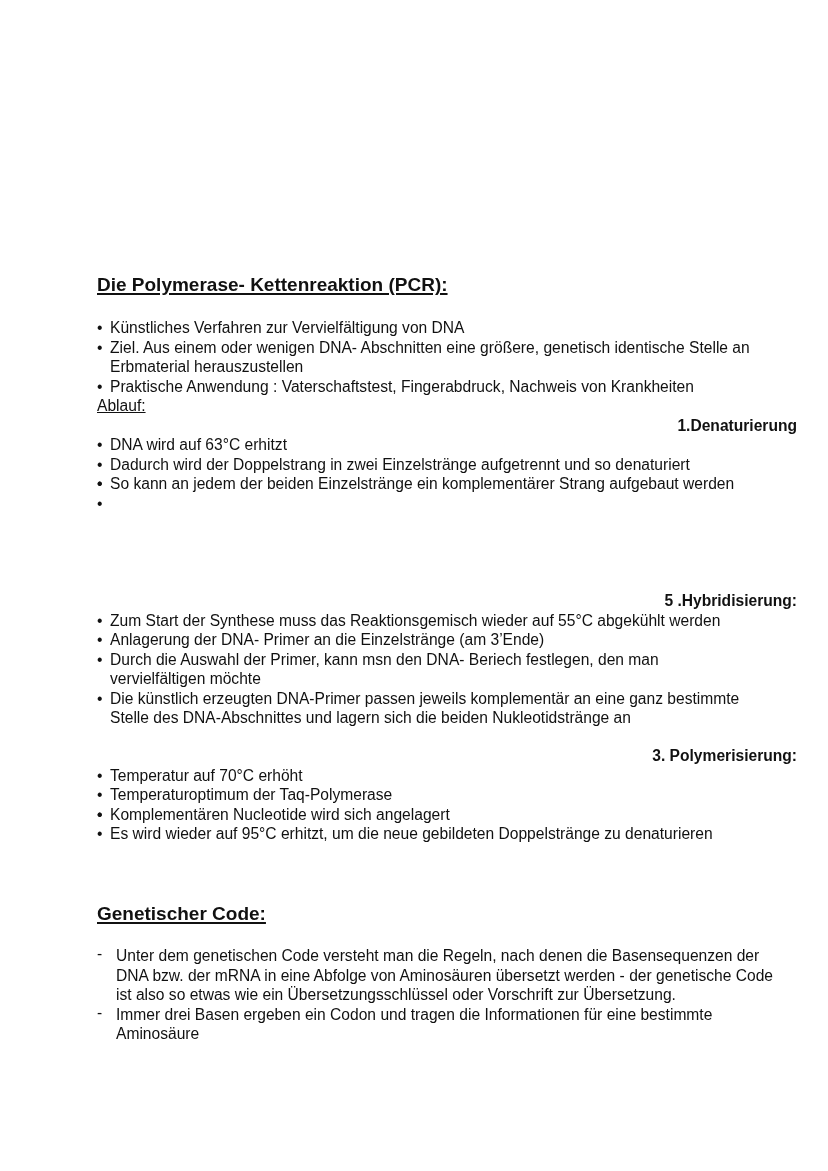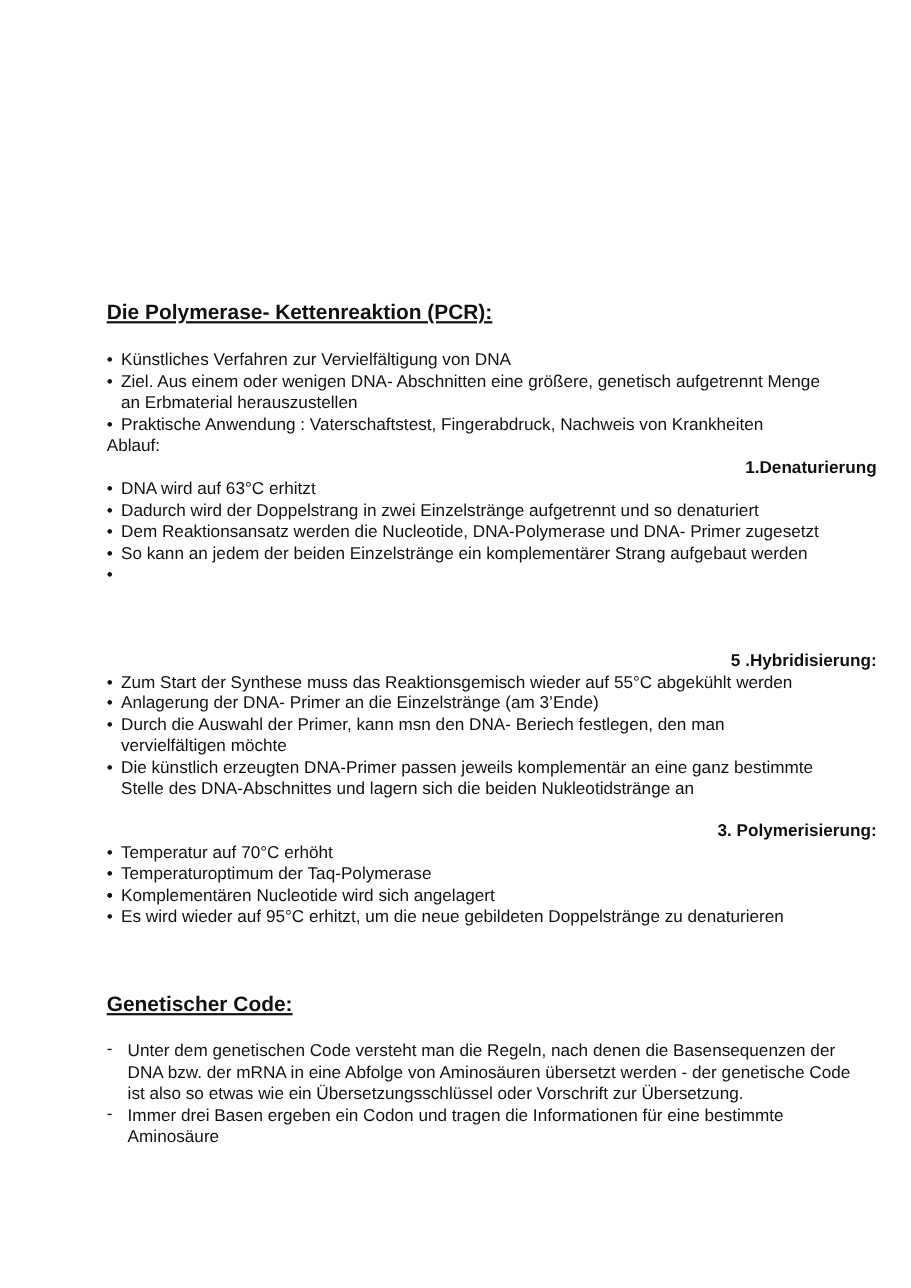--- a/index.html
+++ b/index.html
@@ -10,42 +10,42 @@
   .page { position: absolute; left: 18px; top: 0; width: 828px; height: 1171px; }
   .title {
     position: absolute; left: 79px; font-size: 19px; font-weight: bold;
     text-decoration: underline; text-decoration-thickness: 1.5px; text-underline-offset: 2px;
     letter-spacing: 0px;
   }
   .block { position: absolute; left: 79px; width: 700px; font-size: 15.6px; line-height: 19.5px; }
   .bl { position: relative; padding-left: 13px; }
   .bl .b { position: absolute; left: 0; top: 0; }
   .sub { font-weight: bold; text-align: right; }
-  .u { }
+  .u { text-decoration: underline; }
   .dash { position: relative; padding-left: 19px; }
   .dash .d { position: absolute; left: 0; top: -2px; }
   .num1 .n { display: inline-block; width: 28px; }
 </style>
 </head>
 <body>
 
 <div class="page">
 
   <div class="title" style="top:274px;">Die Polymerase- Kettenreaktion (PCR):</div>
 
   <div class="block" style="top:318px;">
     <div class="bl"><span class="b">•</span><span>Künstliches Verfahren zur Vervielfältigung von DNA</span></div>
-    <div class="bl" style="width:650px;"><span class="b">•</span><span>Ziel. Aus einem oder wenigen DNA- Abschnitten eine größere, genetisch aufgetrennt Menge an Erbmaterial herauszustellen</span></div>
+    <div class="bl" style="width:650px;"><span class="b">•</span><span>Ziel. Aus einem oder wenigen DNA- Abschnitten eine größere, genetisch identische Stelle an Erbmaterial herauszustellen</span></div>
     <div class="bl"><span class="b">•</span><span>Praktische Anwendung : Vaterschaftstest, Fingerabdruck, Nachweis von Krankheiten</span></div>
     <div class="u">Ablauf:</div>
 
     <div class="sub num1"><span class="n">1.</span><span>Denaturierung</span></div>
     <div class="bl"><span class="b">•</span><span>DNA wird auf 63°C erhitzt</span></div>
     <div class="bl"><span class="b">•</span><span>Dadurch wird der Doppelstrang in zwei Einzelstränge aufgetrennt und so denaturiert</span></div>
-    <div class="bl" style="width:640px;"><span class="b">•</span><span>Dem Reaktionsansatz werden die Nucleotide, DNA-Polymerase und DNA- Primer zugesetzt</span></div>
+    <div class="bl" style="width:640px;"><span class="b">•</span></div>
     <div class="bl" style="width:640px;"><span class="b">•</span><span>So kann an jedem der beiden Einzelstränge ein komplementärer Strang aufgebaut werden</span></div>
     <div class="bl"><span class="b">•</span></div>
   </div>
 
   <div class="block" style="top:591px;">
     <div class="sub">5 .Hybridisierung:</div>
     <div class="bl"><span class="b">•</span><span>Zum Start der Synthese muss das Reaktionsgemisch wieder auf 55°C abgekühlt werden</span></div>
     <div class="bl"><span class="b">•</span><span>Anlagerung der DNA- Primer an die Einzelstränge (am 3’Ende)</span></div>
     <div class="bl" style="width:620px;"><span class="b">•</span><span>Durch die Auswahl der Primer, kann msn den DNA- Beriech festlegen, den man vervielfältigen möchte</span></div>
     <div class="bl" style="width:670px;"><span class="b">•</span><span>Die künstlich erzeugten DNA-Primer passen jeweils komplementär an eine ganz bestimmte Stelle des DNA-Abschnittes und lagern sich die beiden Nukleotidstränge an</span></div>

